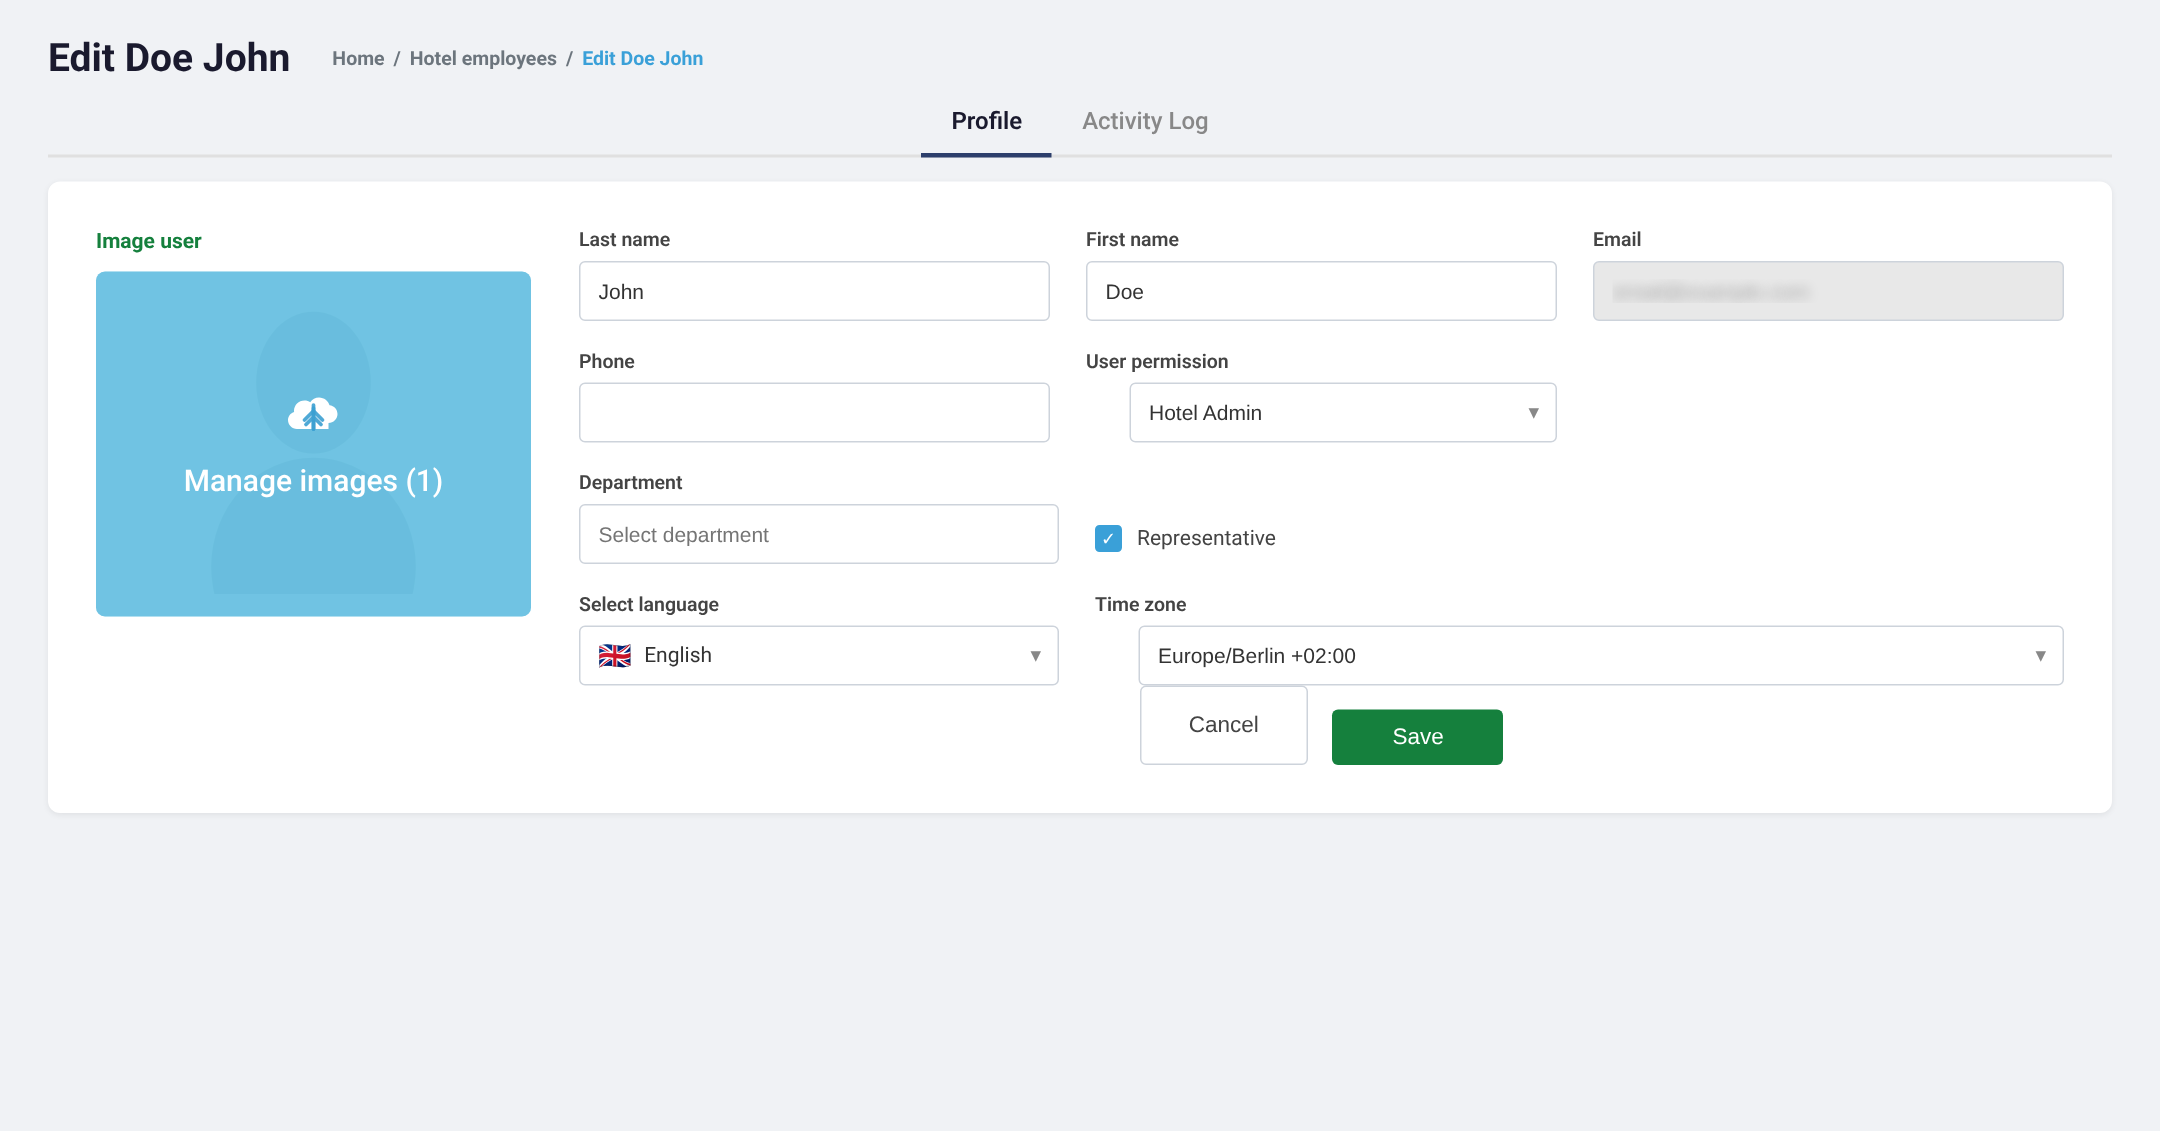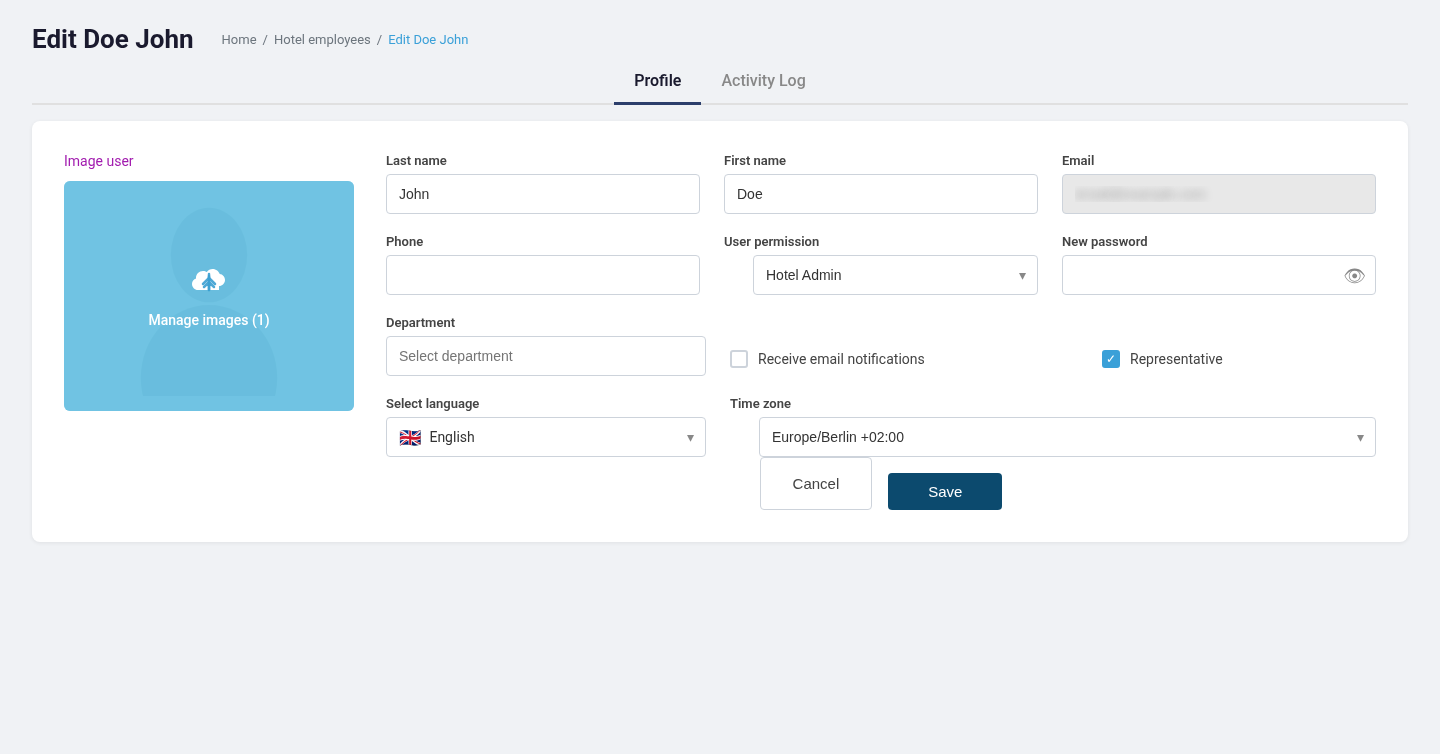--- a/index.html
+++ b/index.html
@@ -20,21 +20,21 @@
       align-items: center;
       gap: 28px;
       margin-bottom: 5px;
     }
     .breadcrumb {
       font-size: 13px;
       color: #6c757d;
       display: flex;
       align-items: center;
       gap: 6px;
-      font-weight: 400;
+      font-weight: 700;
     }
     .breadcrumb span { color: #6c757d; }
     .breadcrumb a { color: #6c757d; text-decoration: none; }
     .breadcrumb a.active { color: #3aa0d8; }
     .tabs {
       display: flex;
       gap: 0;
       border-bottom: 2px solid #e0e0e0;
       margin-bottom: 0;
       justify-content: center;
@@ -64,22 +64,22 @@
     .form-layout {
       display: flex;
       gap: 32px;
     }
     .image-section {
       min-width: 240px;
       max-width: 300px;
     }
     .image-label {
       font-size: 14px;
-      font-weight: 400;
-      color: #a21caf;
+      font-weight: 700;
+      color: #15803d;
       margin-bottom: 12px;
     }
     .image-wrapper {
       position: relative;
       width: 290px;
       height: 230px;
       border-radius: 6px;
       overflow: hidden;
       background: #7ecbea;
     }
@@ -92,21 +92,21 @@
       align-items: center;
       justify-content: center;
       gap: 8px;
     }
     .upload-icon {
       font-size: 32px;
       color: #fff;
     }
     .manage-images-label {
       color: #fff;
-      font-size: 14px;
+      font-size: 20px;
       font-weight: 500;
     }
     
     .person-silhouette {
       position: absolute;
       inset: 0;
       display: flex;
       align-items: center;
       justify-content: center;
     }
@@ -283,21 +283,21 @@
       background: #fff;
       font-size: 15px;
       color: #444;
       cursor: pointer;
       font-weight: 500;
     }
     .btn-save {
       padding: 10px 40px;
       border: none;
       border-radius: 4px;
-      background: #0c4a6e;
+      background: #15803d;
       font-size: 15px;
       color: #fff;
       cursor: pointer;
       font-weight: 500;
       margin-top: 16px;
     }
   </style>
 </head>
 <body>
 
@@ -374,37 +374,26 @@
             <label class="field-label">User permission</label>
             <div class="select-wrapper">
               <select class="field-select">
                 <option>Hotel Admin</option>
                 <option>Staff</option>
                 <option>Manager</option>
               </select>
               <span class="select-arrow">▾</span>
             </div>
           </div>
-          <div class="field-group">
-            <label class="field-label">New password</label>
-            <div class="password-wrapper">
-              <input class="field-input" type="password" value="" style="">
-              <span class="eye-icon">👁</span>
-            </div>
-          </div>
         </div>
 
         <div class="department-row">
           <div class="field-group">
             <label class="field-label">Department</label>
             <input class="field-input" type="text" placeholder="Select department" style="">
-          </div>
-          <div class="checkbox-group">
-            <div class="checkbox-custom"></div>
-            <span class="checkbox-label">Receive email notifications</span>
           </div>
           <div class="checkbox-group">
             <div class="checkbox-custom checked"></div>
             <span class="checkbox-label">Representative</span>
           </div>
         </div>
 
         <div class="language-row">
           <div class="field-group">
             <label class="field-label">Select language</label>

